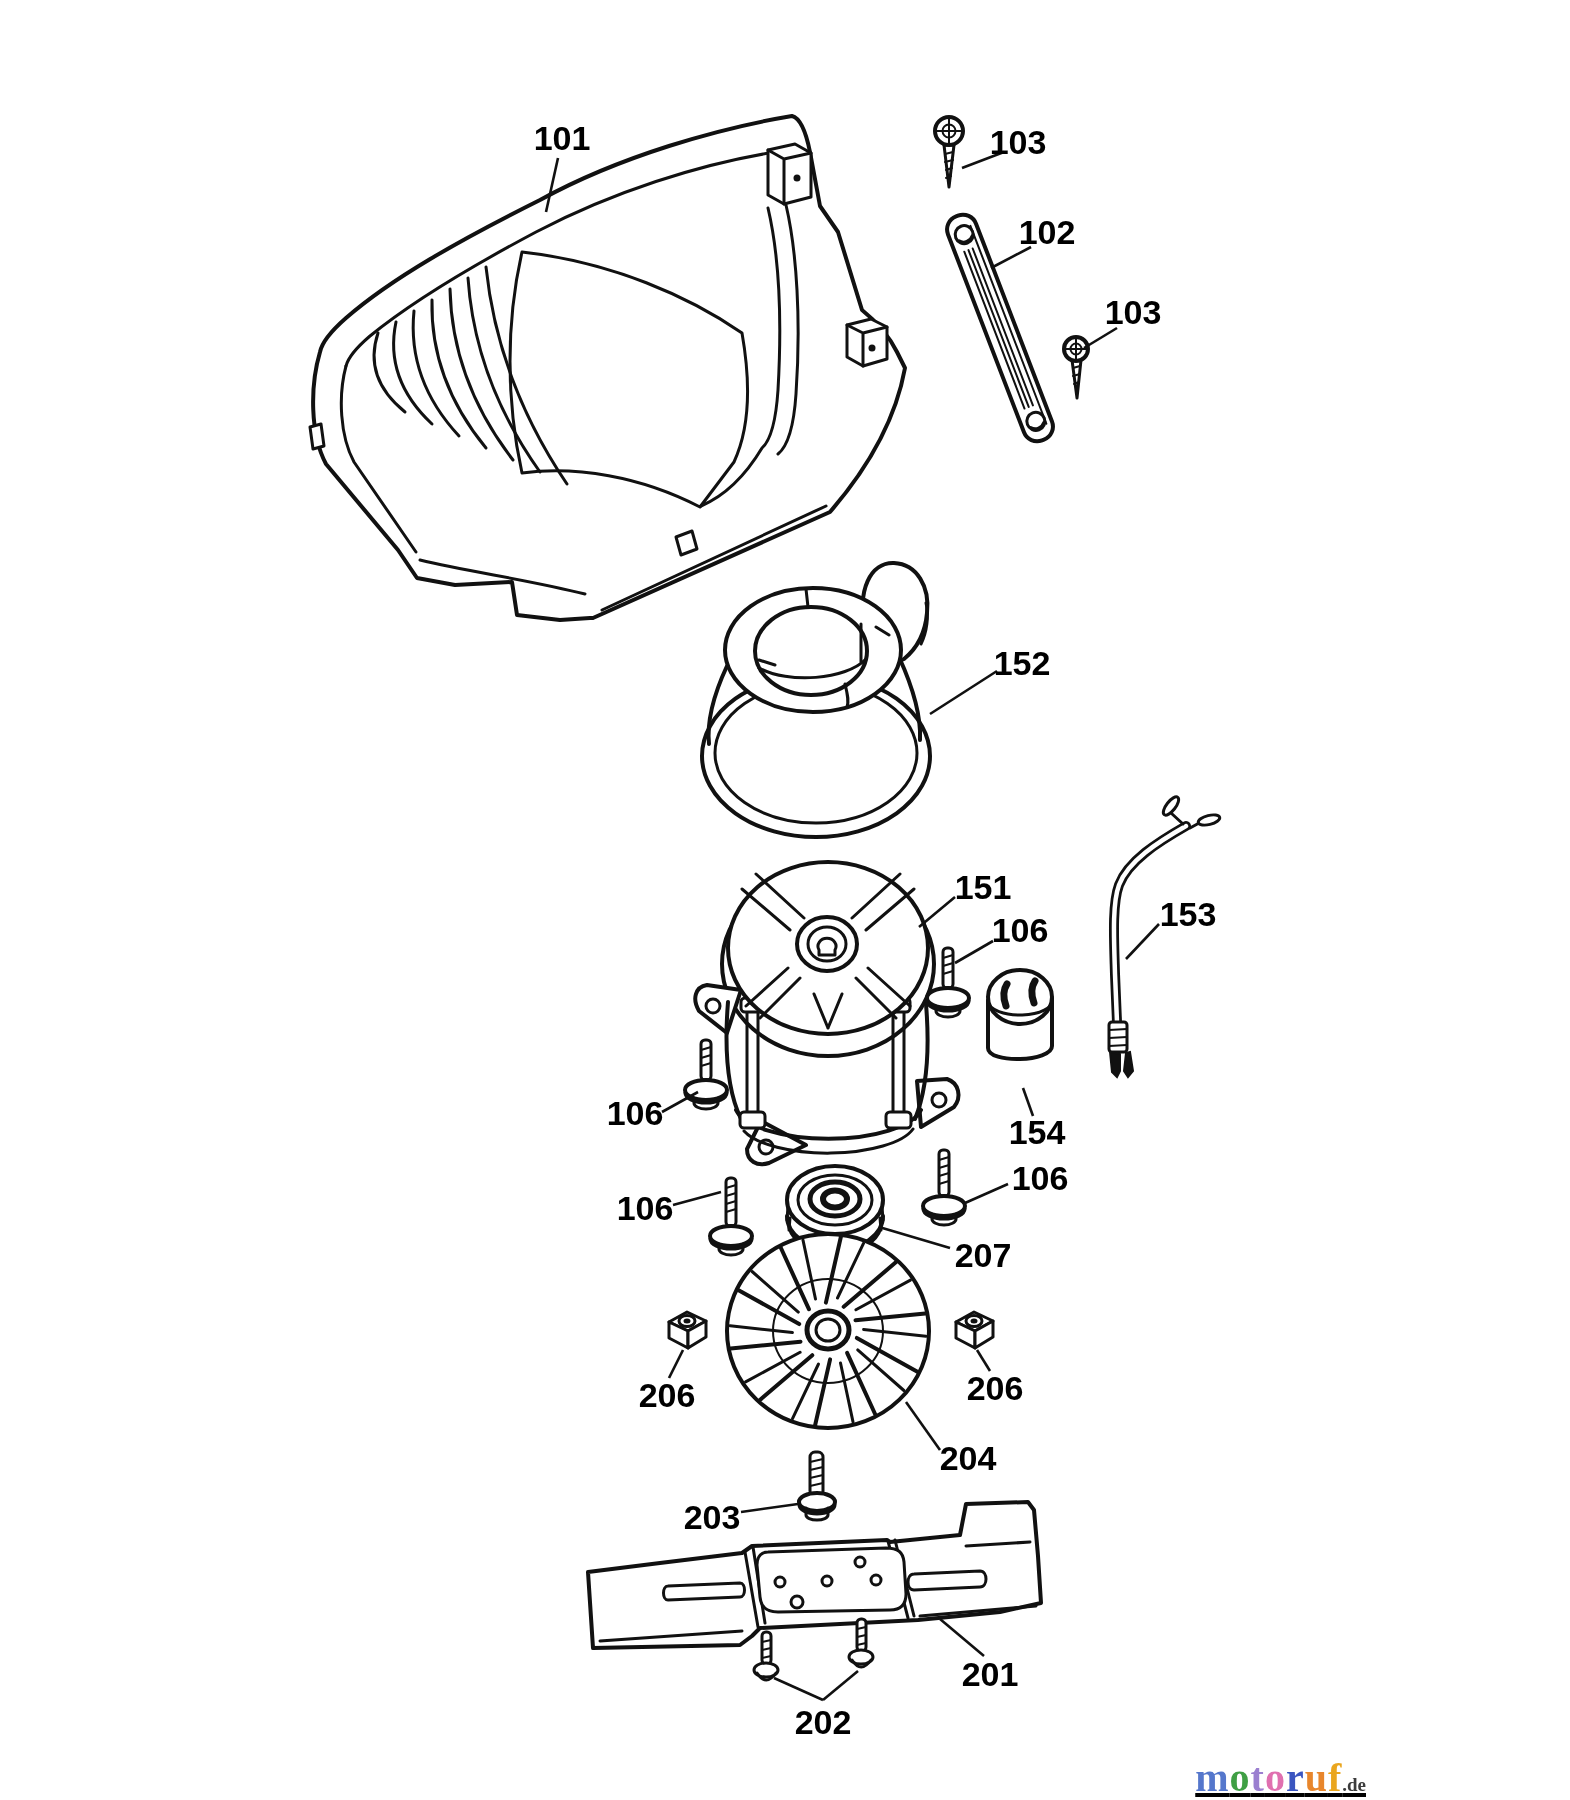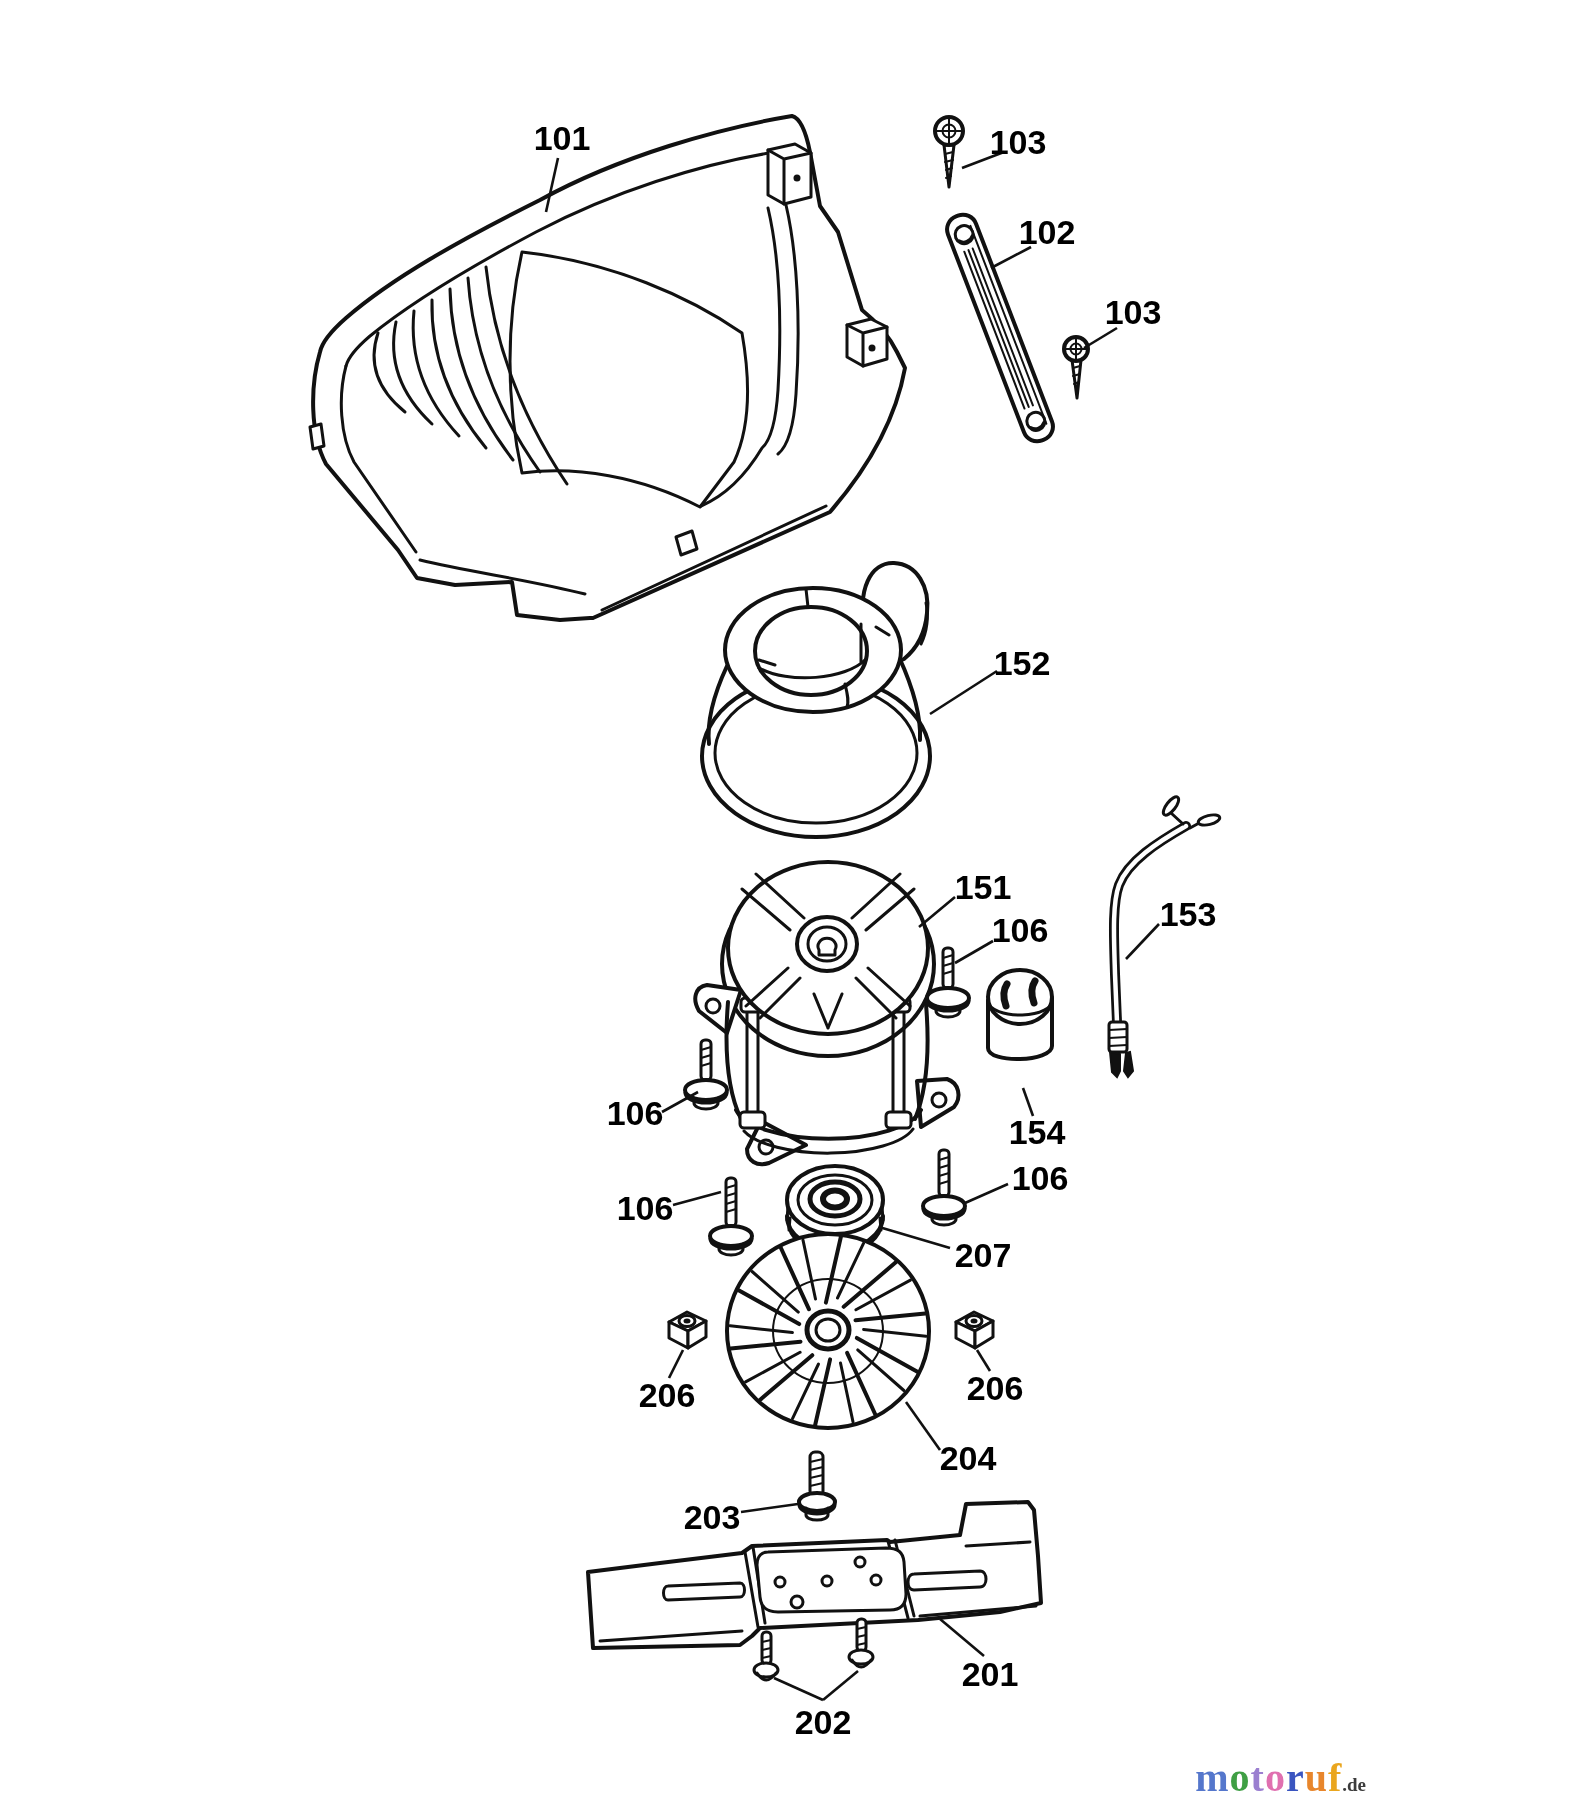--- a/index.html
+++ b/index.html
@@ -9,21 +9,21 @@
   svg *{vector-effect:none;}
   .ln{fill:none;stroke:#111;stroke-width:4;stroke-linecap:round;stroke-linejoin:round;}
   .fill{fill:#fff;}
   .med{stroke-width:3;}
   .thin{stroke-width:2;}
   .thick{stroke-width:5;}
   .leader{fill:none;stroke:#111;stroke-width:2.6;}
   .part-label{font:bold 34px "Liberation Sans",sans-serif;fill:#000;}
   .watermark{position:absolute;right:8px;bottom:0px;
              font-family:"Liberation Serif",serif;font-weight:bold;
-             font-size:40px;line-height:1.1;letter-spacing:1px;white-space:nowrap;}
+             font-size:40px;line-height:1.1;letter-spacing:1px;white-space:nowrap;text-decoration:underline;}
   .wm-suffix{font-size:19px;letter-spacing:0;}
 </style>
 </head>
 <body>
 
 <div class="stage">
 <svg width="1570" height="1800" viewBox="0 0 1570 1800">
 
   <g>
     <path class="ln fill" d="M 792,116 C 720,128 620,156 540,200 C 460,240 392,278 346,318

